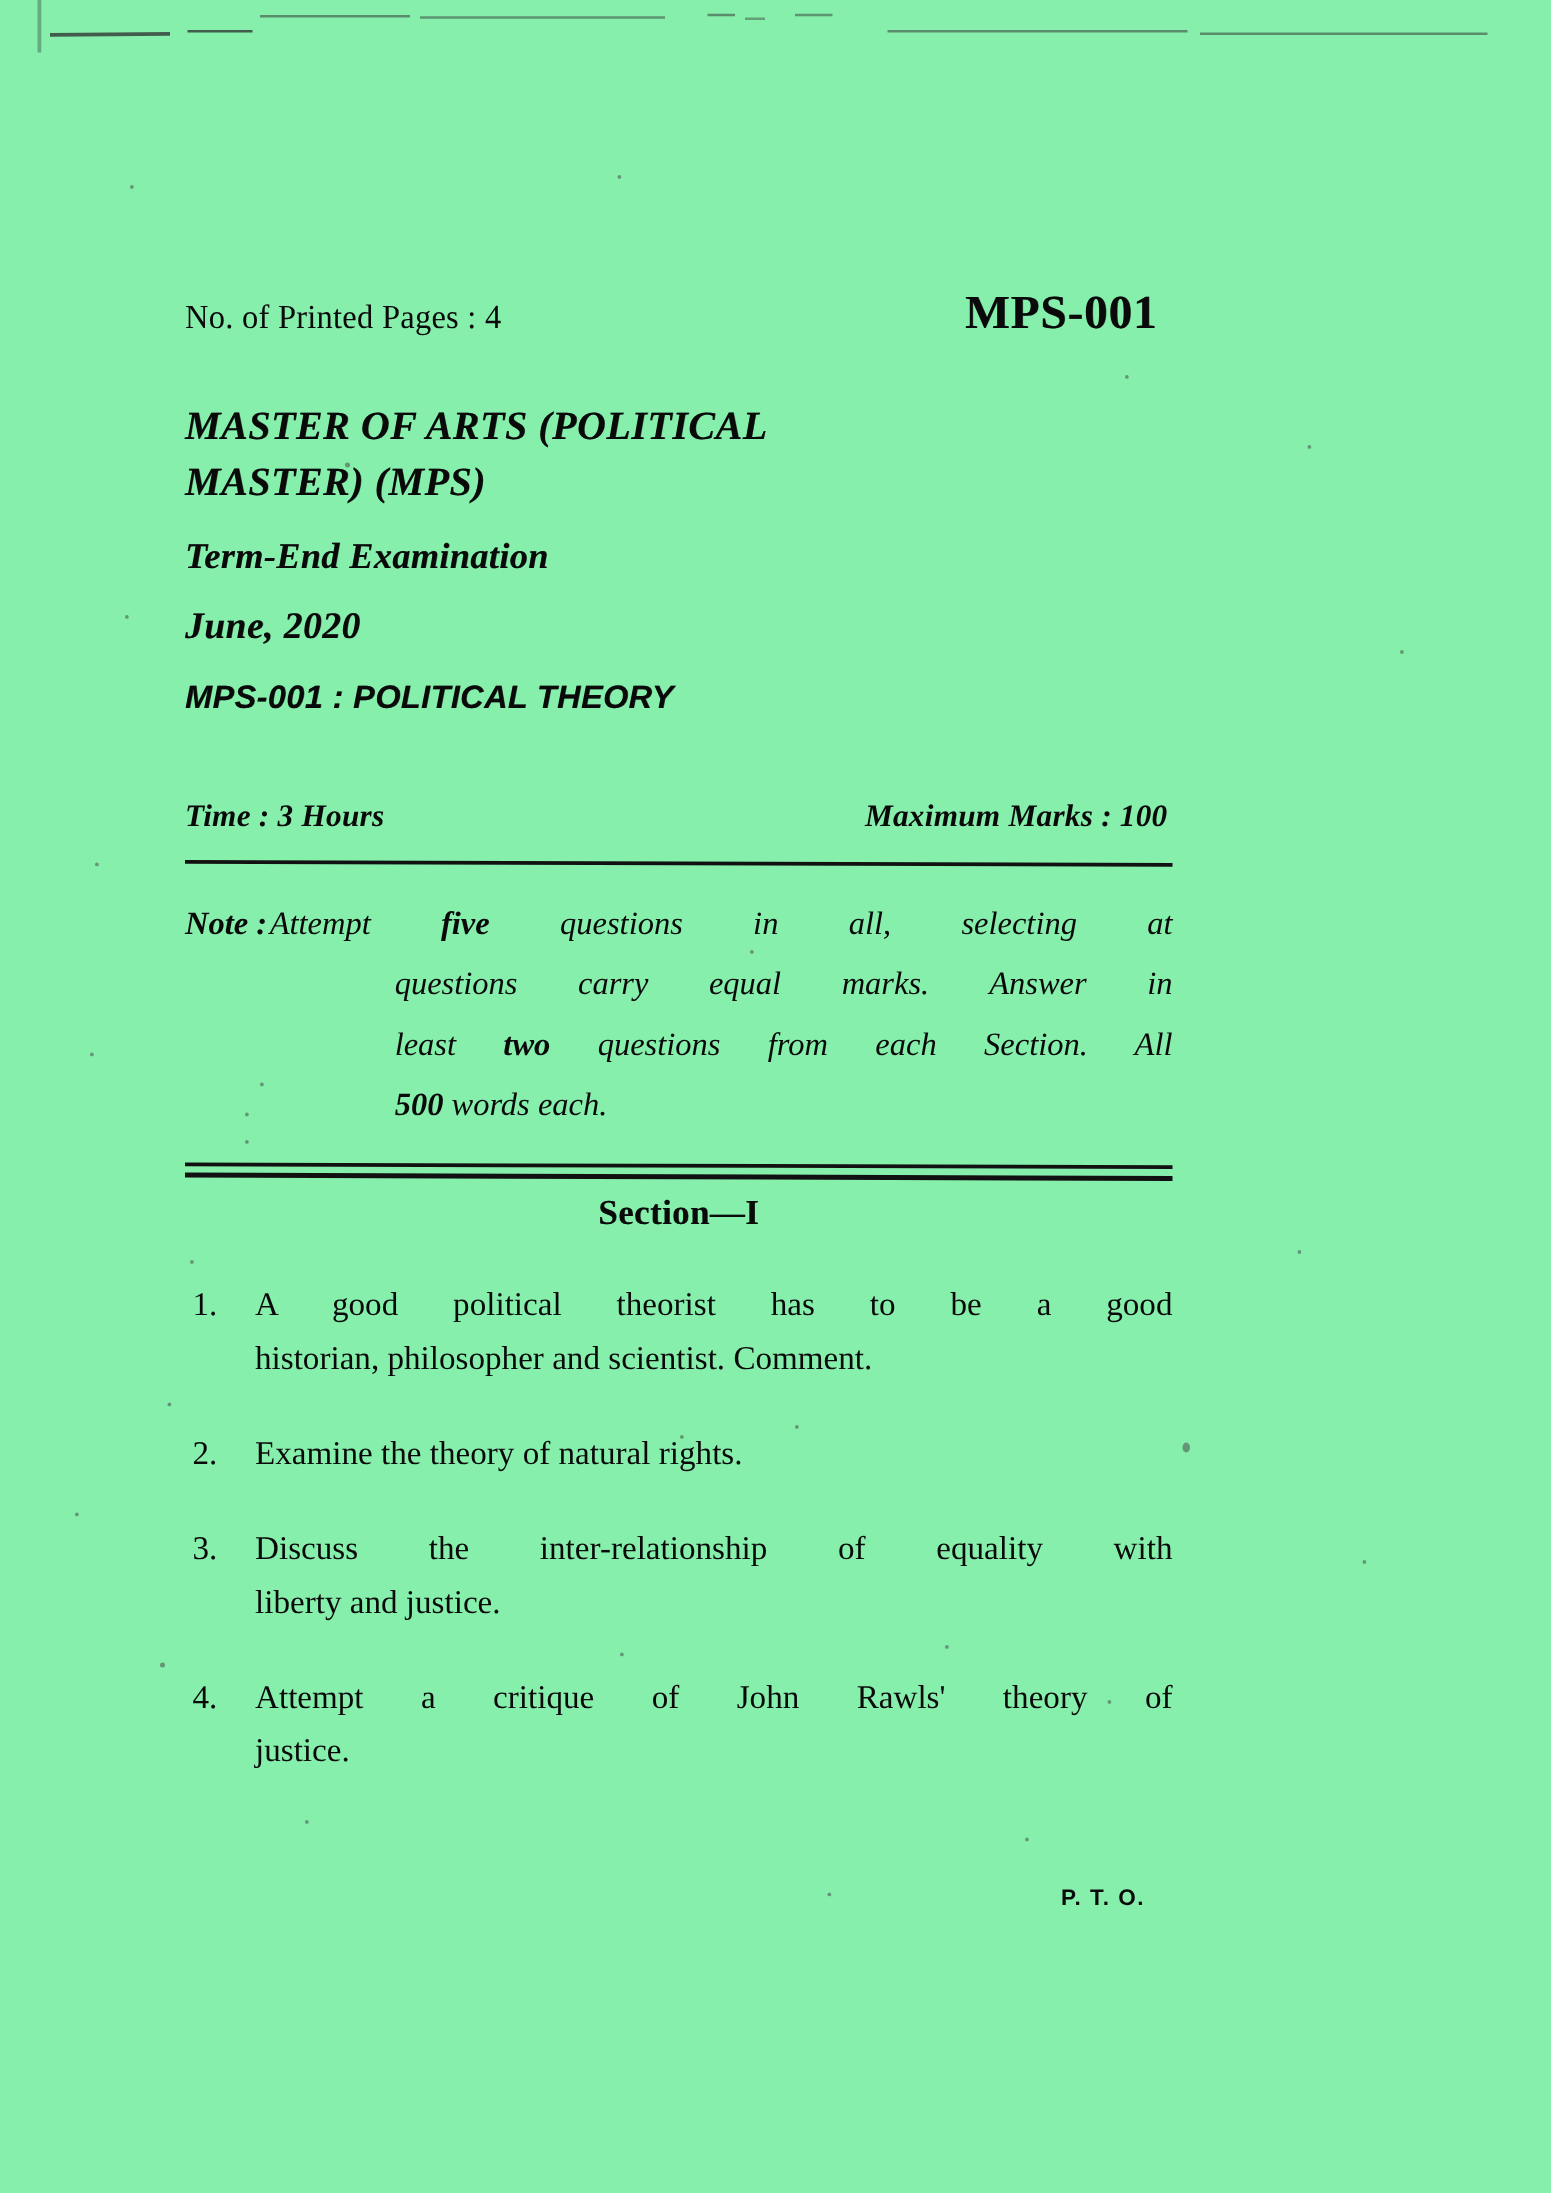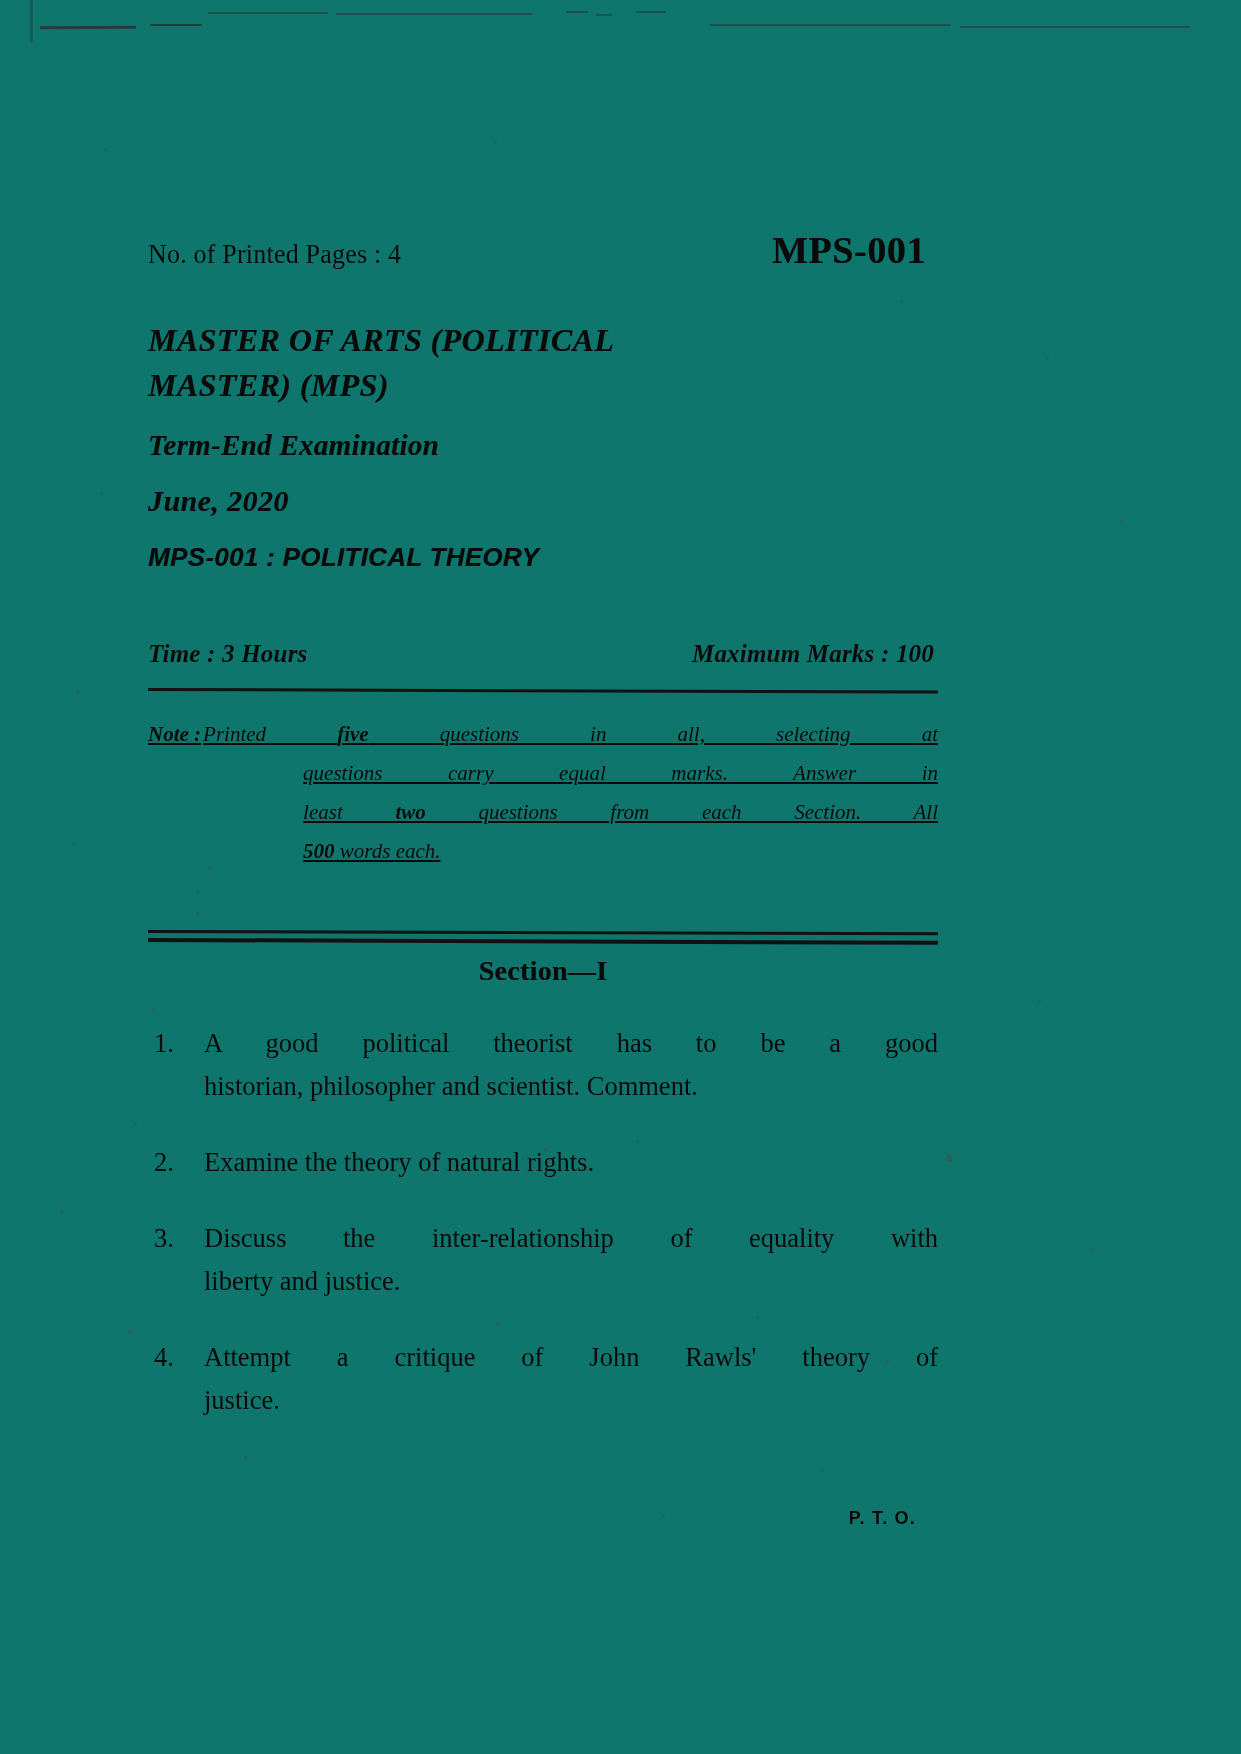--- a/index.html
+++ b/index.html
@@ -13,21 +13,21 @@
     position: relative;
     font-family: "Liberation Serif", "DejaVu Serif", serif;
     color: #0a0a0a;
     overflow: hidden;
   }
 
   
   #page {
     position: absolute;
     inset: 0;
-    background: #0f766e;
+    background: #86efac;
   }
 
   
   .speckle {
     position: absolute;
     background: #4a4a4a;
     border-radius: 50%;
     opacity: .55;
     pointer-events: none;
   }
@@ -139,23 +139,22 @@
   #rule-2a { top: 930px; height: 3px; transform: rotate(0.16deg); }
   #rule-2b { top: 938px; height: 4px; transform: rotate(0.2deg); }
 
   
   .note-block {
     position: absolute;
     top: 715px;
     left: 0;
     width: 790px;
     font-style: italic;
-    font-size: 21px;
+    font-size: 26px;
     line-height: 1.86;
-    text-decoration: underline;
   }
   .note-row { display: flex; align-items: baseline; }
   .note-label {
     font-weight: bold;
     white-space: nowrap;
     margin-right: 2px;
   }
   .note-text {
     flex: 1;
     text-align: justify;
@@ -298,21 +297,21 @@
       <div class="marks">Maximum Marks : 100</div>
     </div>
 
     <div class="rule" id="rule-1"></div>
 
     <div class="note-block">
       <div class="note-row">
         <div class="note-label">Note :</div>
         <div class="note-text">
           <span class="ln">
-            <span>Printed </span><b>five</b><span> questions in all, selecting at</span>
+            <span>Attempt </span><b>five</b><span> questions in all, selecting at</span>
           </span>
           <span class="ln note-indent">questions carry equal marks. Answer in</span>
           <span class="ln note-indent">
             <span>least </span><b>two</b><span> questions from each Section. All</span>
           </span>
           <span class="ln note-indent note-last">
             <b>500</b><span> words each.</span>
           </span>
         </div>
       </div>

